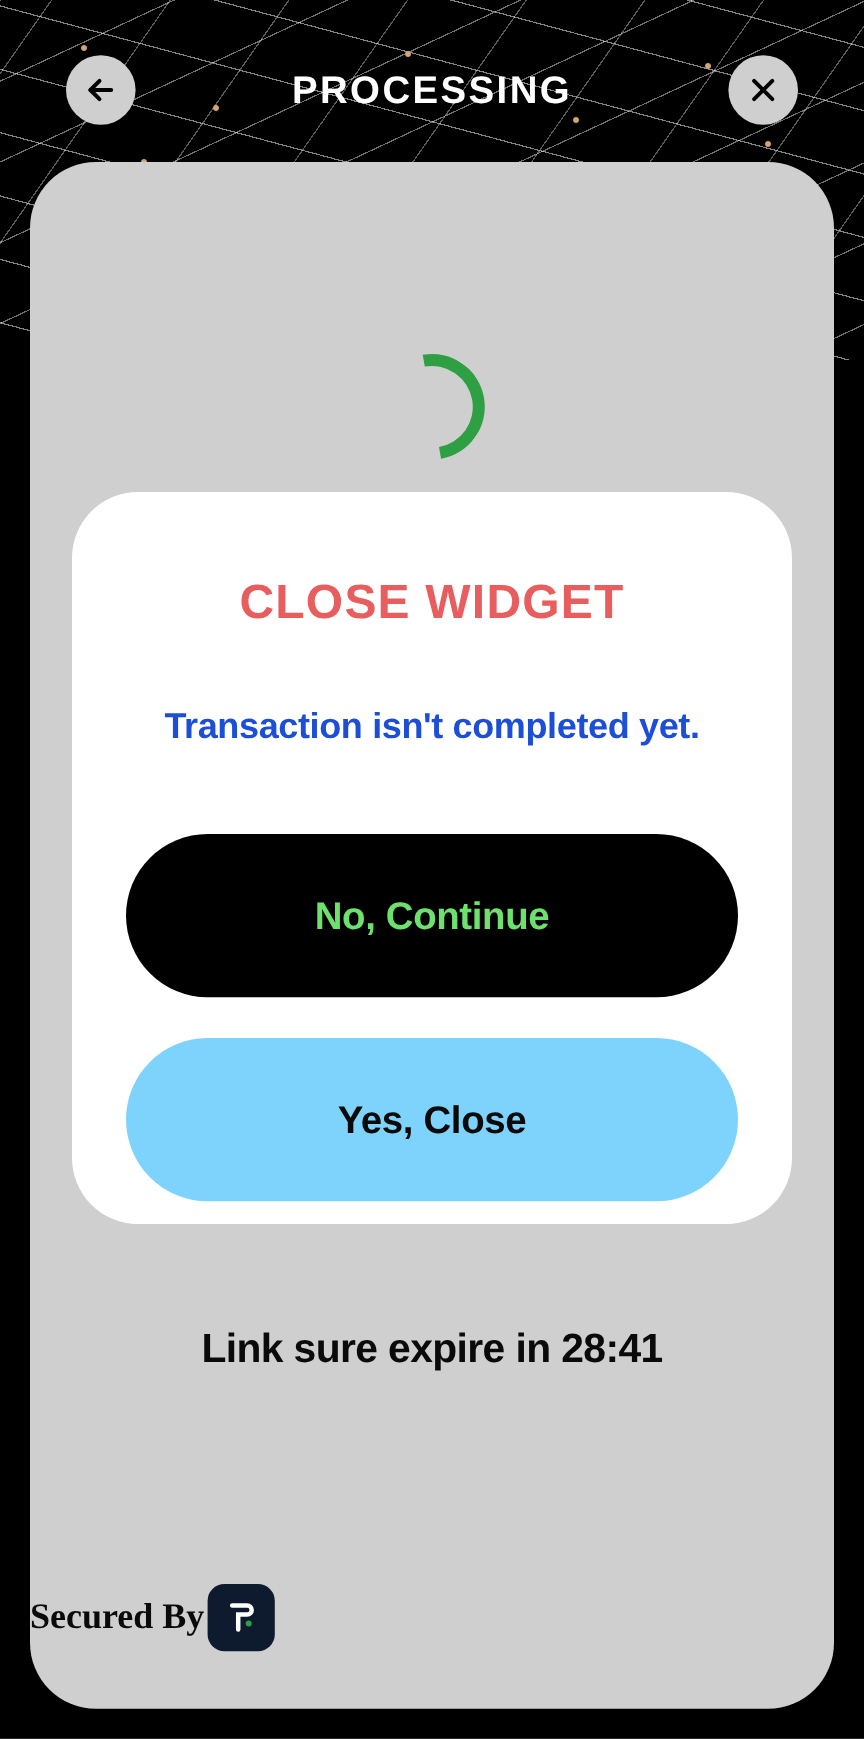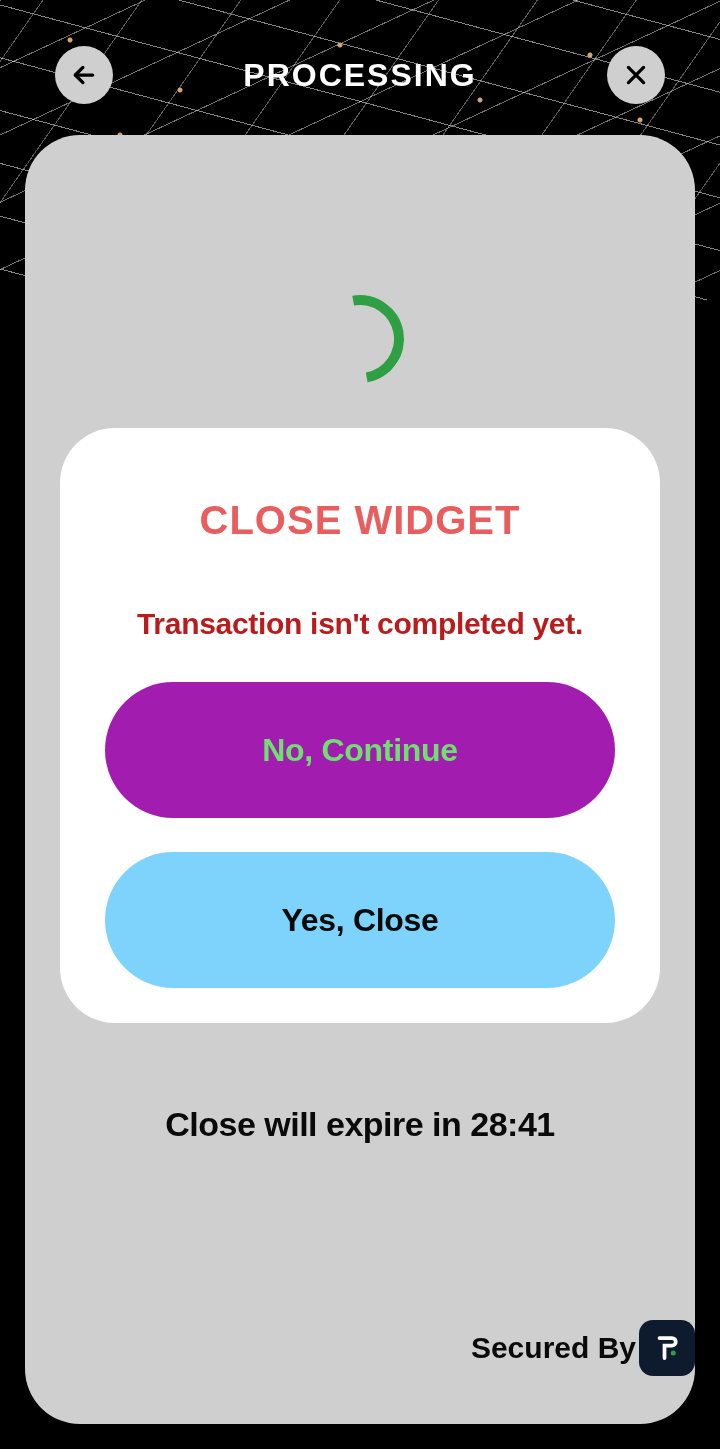--- a/index.html
+++ b/index.html
@@ -134,61 +134,62 @@
   letter-spacing: -0.5px;
 }
 
 .secured {
   position: absolute;
   bottom: 48px;
   left: 0;
   right: 0;
   display: flex;
   align-items: center;
-  justify-content: flex-end;
+  justify-content: flex-start;
   gap: 3px;
+  font-family: Liberation Serif, serif;
 }
 
 .secured-text {
   font-size: 30px;
   font-weight: 700;
   color: #0a0a0a;
 }
 
 .secured-logo {
   width: 56px;
   height: 56px;
   background: #0e1b2e;
   border-radius: 14px;
   display: flex;
   align-items: center;
   justify-content: center;
 }
 
 .modal {
   position: absolute;
-  top: 428px;
+  top: 410px;
   left: 60px;
   right: 60px;
   background: #fff;
   border-radius: 55px;
-  padding: 70px 45px 35px;
+  padding: 70px 45px 19px;
   z-index: 10;
 }
 
 .modal-title {
   color: #e85d5d;
   font-size: 40px;
   font-weight: 800;
   letter-spacing: 1px;
   text-align: center;
 }
 
 .modal-body {
-  color: #b91c1c;
+  color: #1d4ed8;
   font-size: 30px;
   font-weight: 600;
   text-align: center;
   margin-top: 58px;
   line-height: 1.5;
   letter-spacing: -0.3px;
 }
 
 .btn {
   display: block;
@@ -196,23 +197,23 @@
   height: 136px;
   border-radius: 68px;
   border: none;
   font-size: 32px;
   font-weight: 700;
   cursor: pointer;
   letter-spacing: -0.3px;
 }
 
 .btn-primary {
-  background: #a21caf;
+  background: #000000;
   color: #6ee06e;
-  margin-top: 36px;
+  margin-top: 67px;
 }
 
 .btn-secondary {
   background: #7dd3fc;
   color: #0a0a0a;
   margin-top: 34px;
 }
 </style>
 </head>
 <body>
@@ -235,21 +236,21 @@
       <line x1="5" y1="5" x2="19" y2="19"></line>
       <line x1="19" y1="5" x2="5" y2="19"></line>
     </svg>
   </button>
 </div>
 
 <div class="card">
   <div class="spinner"></div>
 
   <div class="expire-text">
-    <span>Close will expire in </span><span>28:41</span>
+    <span>Link sure expire in </span><span>28:41</span>
   </div>
 
   <div class="secured">
     <span class="secured-text">Secured By</span>
     <div class="secured-logo">
       <svg width="30" height="30" viewBox="0 0 24 24" fill="none">
         <path d="M6 4 h10 a3 3 0 0 1 0 6 h-6 v10" stroke="#fff" stroke-width="3" stroke-linecap="round" fill="none"></path>
         <circle cx="17" cy="16" r="2" fill="#2ea043"></circle>
       </svg>
     </div>

